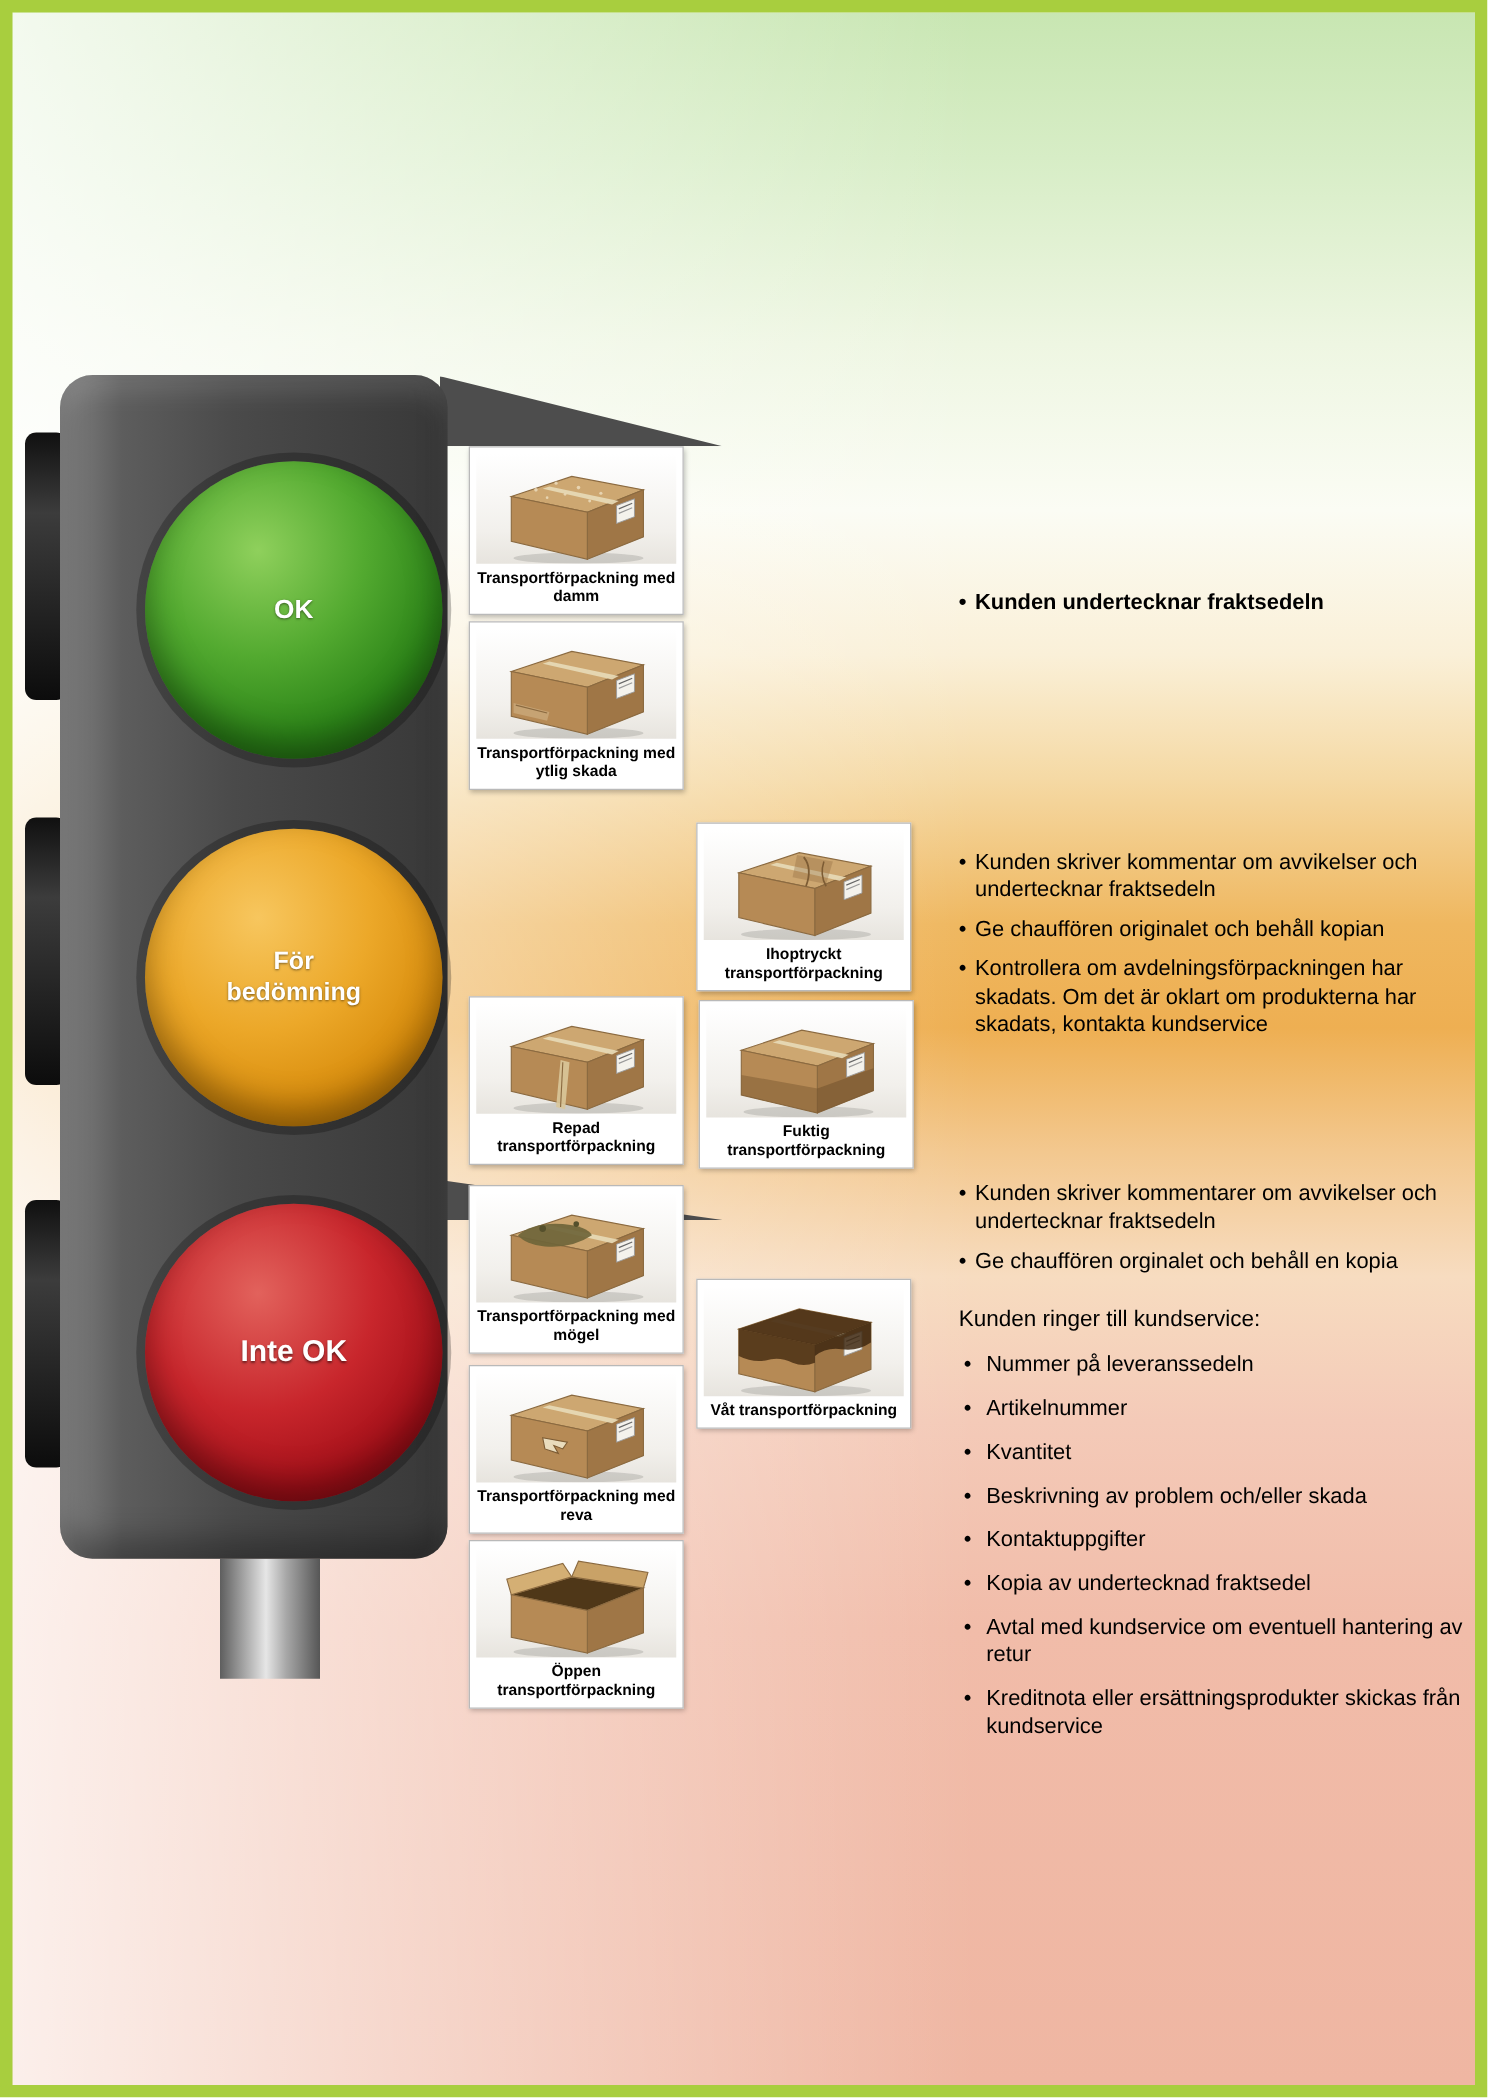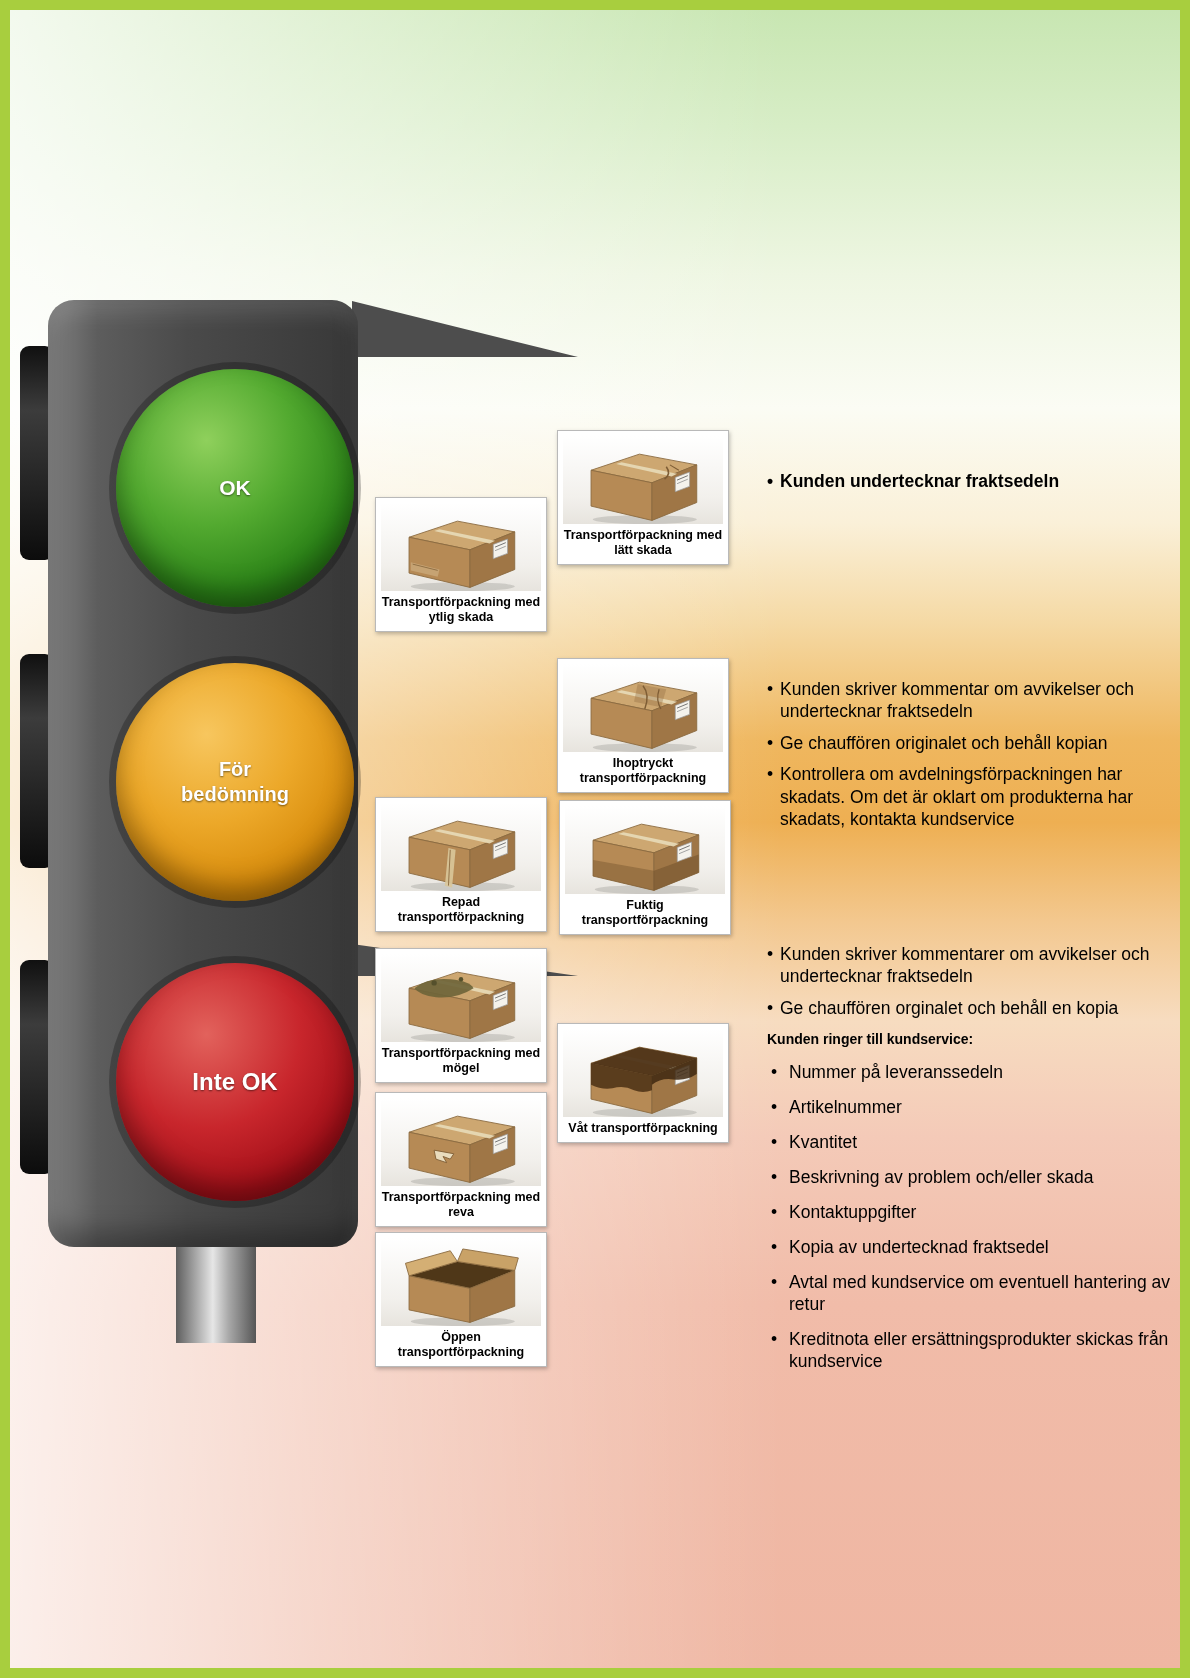--- a/index.html
+++ b/index.html
@@ -44,21 +44,21 @@
   .box{width:152px;height:86px;display:block;}
   .cap{margin-top:4px;font-size:12.5px;font-weight:bold;text-align:center;line-height:1.18;}
   
   .notes{position:absolute;z-index:4;}
   .notes-ok{left:757px;top:460px;width:400px;}
   .notes-assess{left:757px;top:668px;width:400px;}
   .notes-notok{left:757px;top:933px;width:412px;}
   .note{display:flex;margin-bottom:9px;font-size:17.5px;line-height:1.28;}
   .note .blt{flex:none;width:13px;}
   .note.bold{font-weight:bold;}
-  .call-heading{font-weight:bold;font-size:14px;margin:12px 0 14px;}
+  .call-heading{font-weight:normal;font-size:18px;margin:26px 0 14px;}
   .call .note{margin-bottom:12.5px;}
   .call .blt{width:18px;padding-left:4px;box-sizing:content-box;}
 </style>
 </head>
 <body>
 
 <svg width="0" height="0" style="position:absolute" aria-hidden="true">
   <defs>
     <g id="boxsym">
       <ellipse cx="72" cy="91" rx="58" ry="5" fill="rgba(0,0,0,0.12)"></ellipse>
@@ -97,33 +97,38 @@
     </div>
     <div class="lamp lamp-amber">
       <span>För
 bedömning</span>
     </div>
     <div class="lamp lamp-red">
       <span>Inte OK</span>
     </div>
   </div>
 
-
-  <div class="card" style="left:547px;top:420px">
-    <div class="photo">
-      <svg class="box" viewBox="0 0 140 96">
-        <use href="#boxsym"></use>
-        <g>
-          <path d="M96,32 q6,8 -2,14" stroke="#7d5c34" stroke-width="1.8" fill="none"></path>
-          <path d="M100,30 l10,6" stroke="#7d5c34" stroke-width="1.2" fill="none"></path>
-        </g>
-      </svg>
-    </div>
-    <div class="cap">Transportförpackning med lätt skada</div>
-  </div>
+  <div class="card" style="left:365px;top:347px">
+    <div class="photo">
+      <svg class="box" viewBox="0 0 140 96">
+        <use href="#boxsym"></use>
+        <g fill="#ead9b8" opacity="0.9">
+          <circle cx="34" cy="30" r="1.6"></circle>
+            <circle cx="52" cy="24" r="1.4"></circle>
+            <circle cx="72" cy="28" r="1.6"></circle>
+          <circle cx="92" cy="33" r="1.4"></circle>
+            <circle cx="60" cy="34" r="1.2"></circle>
+            <circle cx="44" cy="37" r="1.2"></circle>
+            <circle cx="82" cy="40" r="1.3"></circle>
+        </g>
+      </svg>
+    </div>
+    <div class="cap">Transportförpackning med damm</div>
+  </div>
+
 
   <div class="card" style="left:365px;top:487px">
     <div class="photo">
       <svg class="box" viewBox="0 0 140 96">
         <use href="#boxsym"></use>
         <g>
           <polygon points="14,64 46,72 44,80 14,73" fill="#caa97a" opacity="0.8"></polygon>
           <path d="M16,66 l28,7" stroke="#8b6a40" stroke-width="1" fill="none"></path>
         </g>
       </svg>

